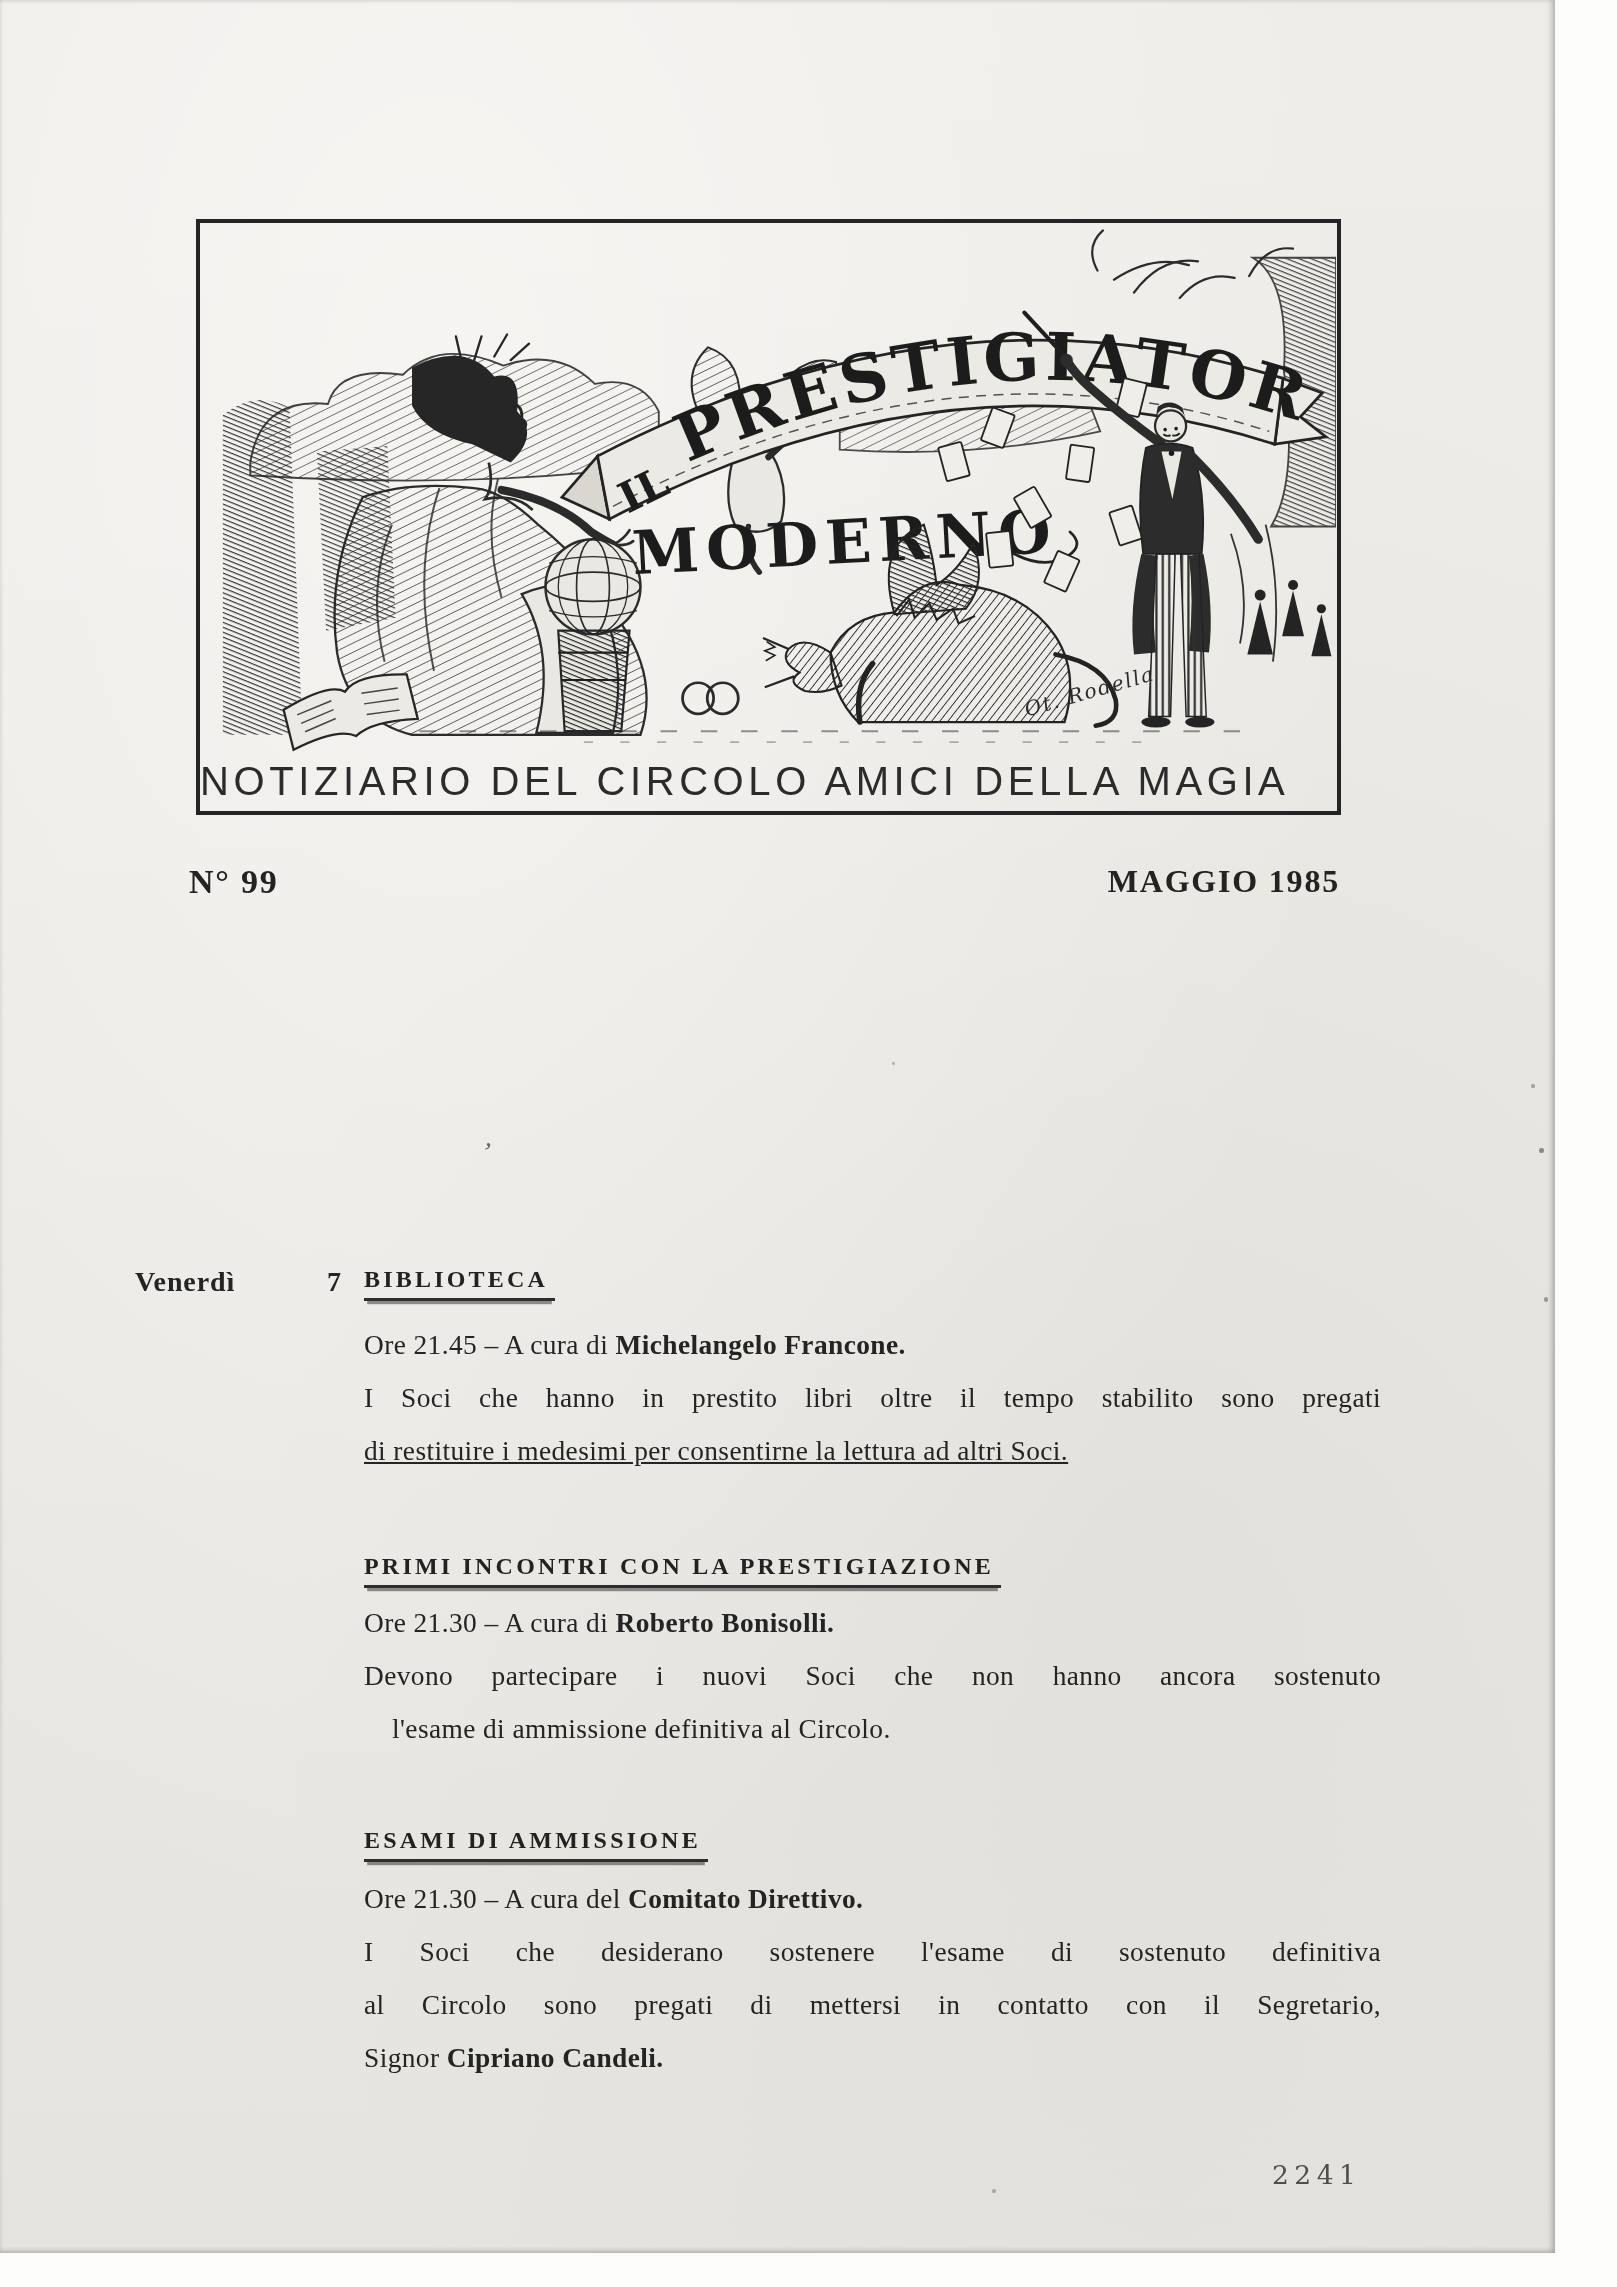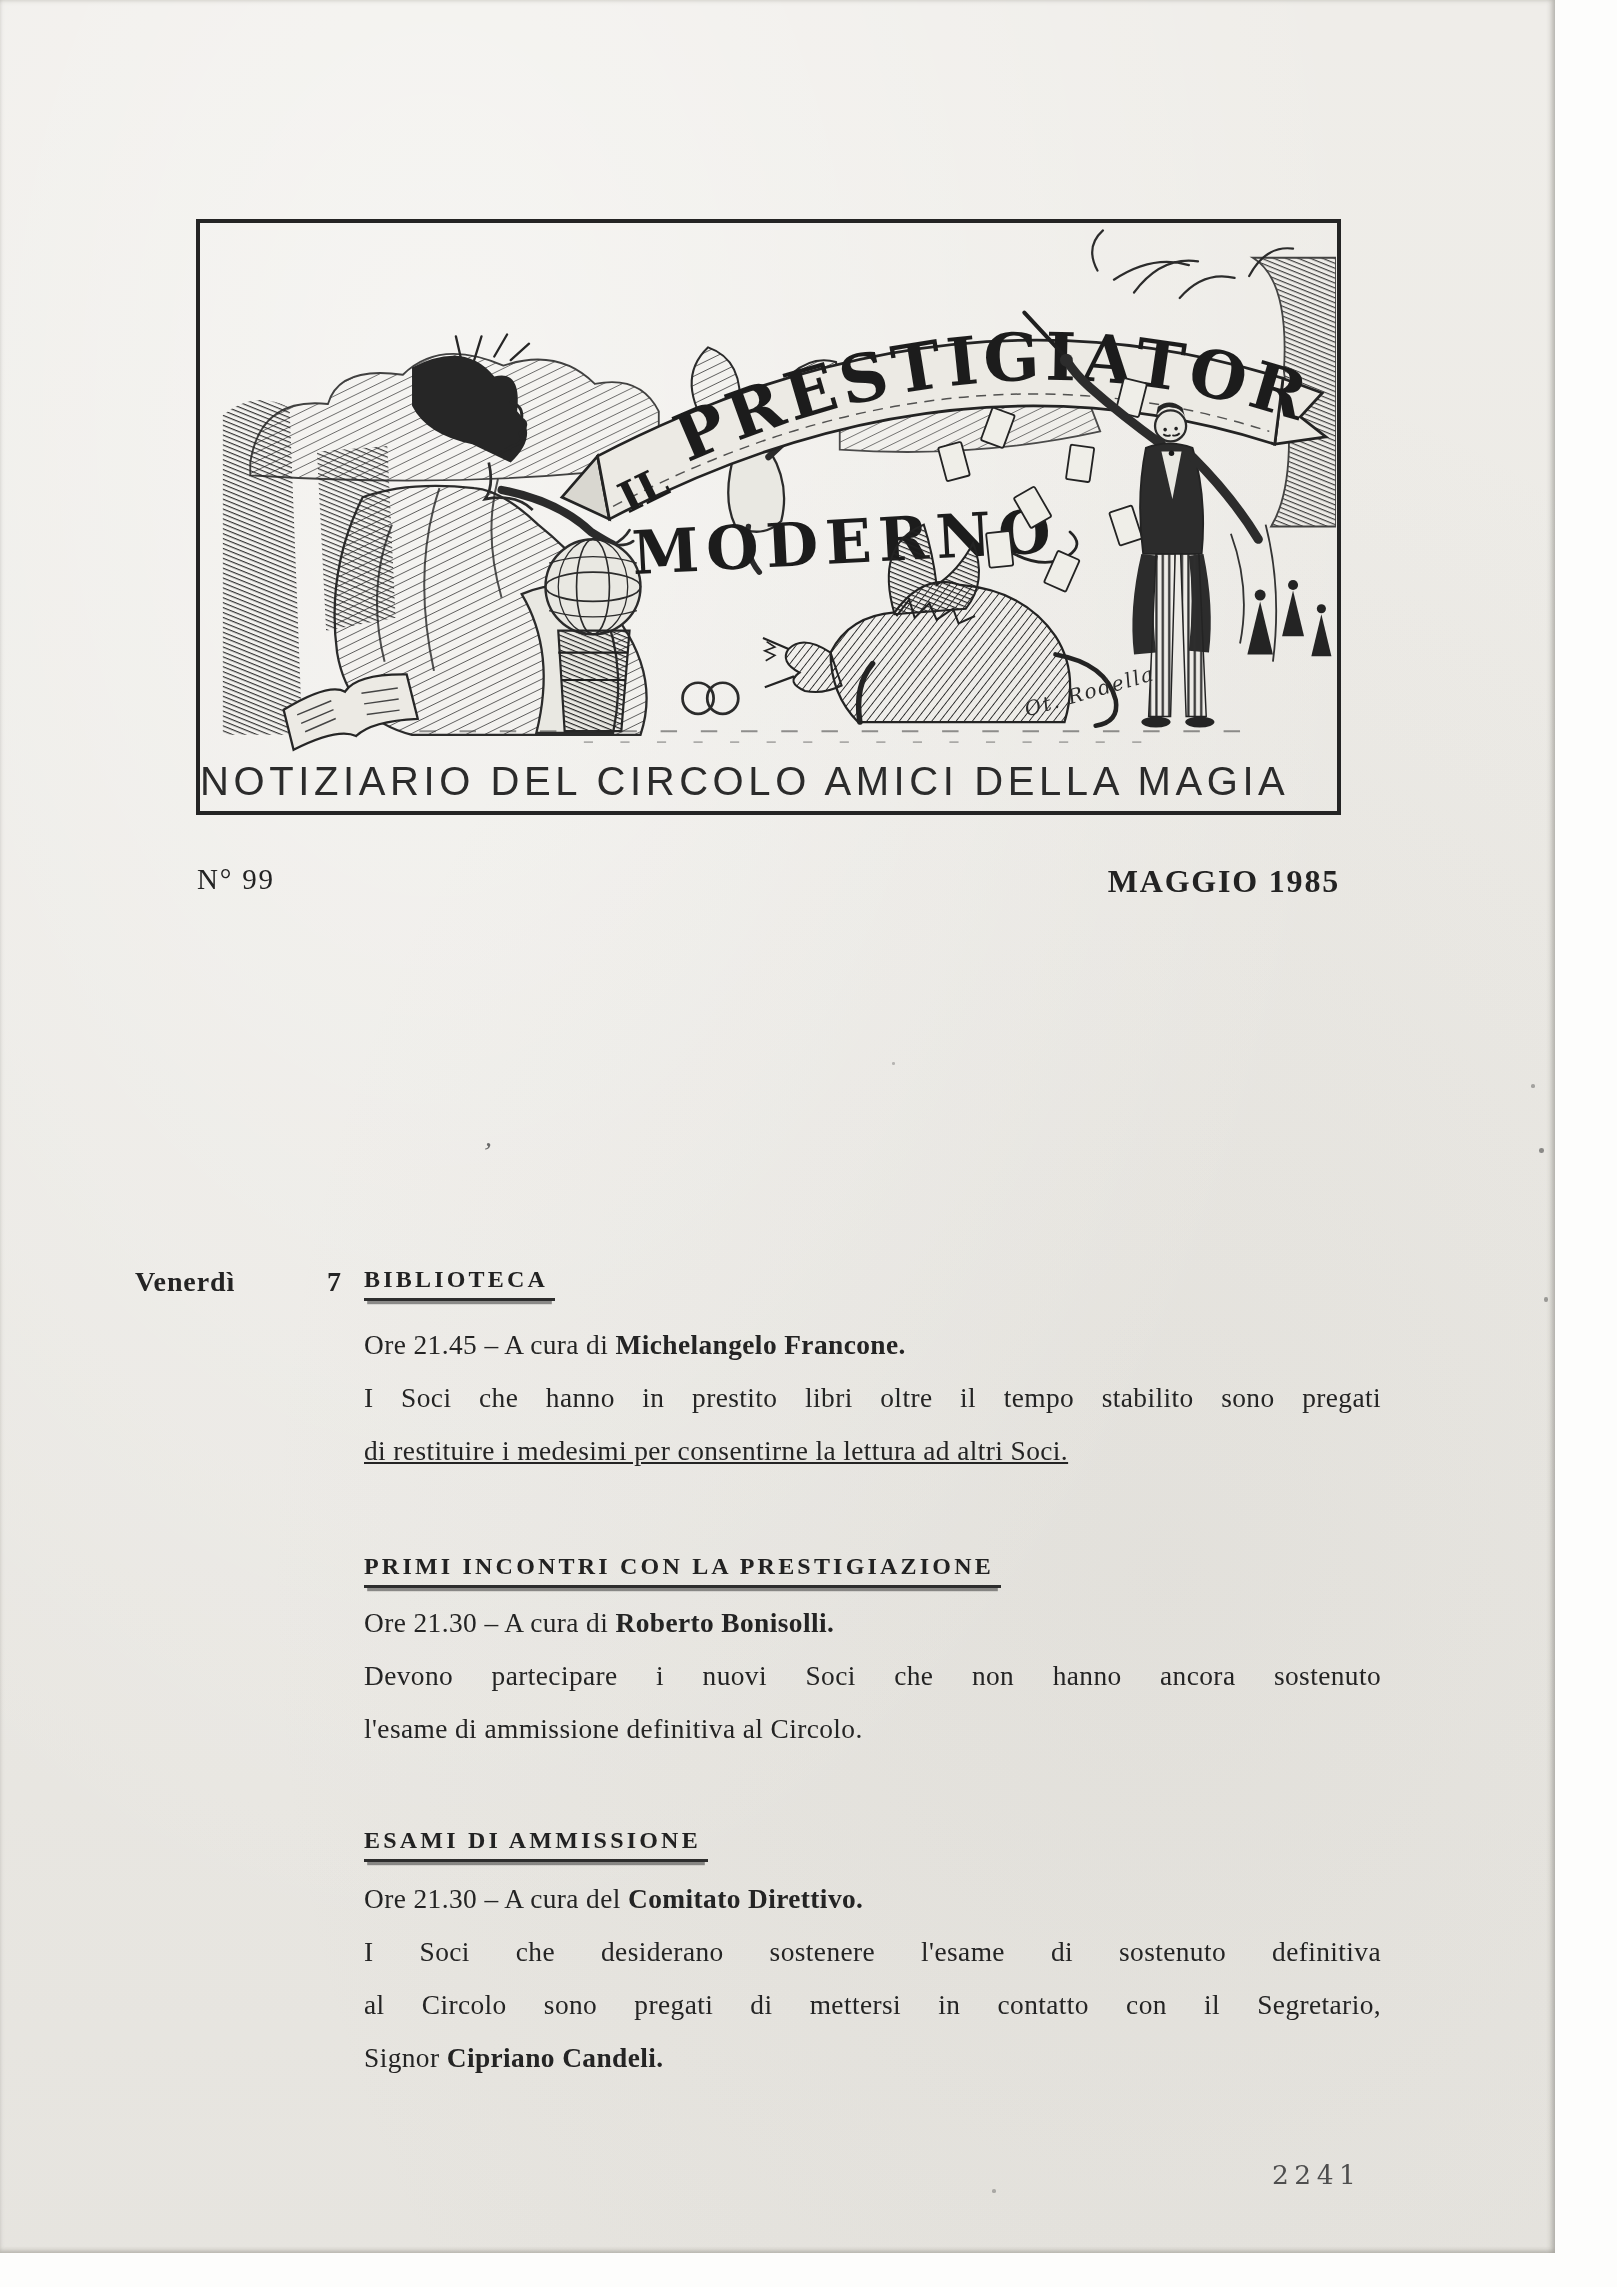--- a/index.html
+++ b/index.html
@@ -26,21 +26,21 @@
   }
   .masthead-art { position:absolute; left:0; top:0; width:1136px; height:532px; display:block; }
   .tagline {
     position:absolute; left:0; right:0; bottom:7.3px; text-align:left;
     font-family:"Liberation Sans", sans-serif; font-size:40px; font-weight:400;
     letter-spacing:4.6px; color:#2b2b2b; white-space:nowrap;
   }
 
   
   .issue-num {
-    position:absolute; left:197px; top:863px; font-size:29px; font-weight:normal;
+    position:absolute; left:189px; top:863px; font-size:34px; font-weight:bold;
     letter-spacing:1.8px; color:#232323;
   }
   .issue-date {
     position:absolute; right:215px; top:863px; font-size:32px; font-weight:bold;
     letter-spacing:1.8px; color:#232323;
   }
 
   
   .program-title {
     position:absolute; left:357px; top:1056px; width:878px; margin:0;
@@ -64,21 +64,21 @@
     box-shadow:0 6.4px 0 -3.2px rgba(40,40,40,0.5);
   }
   .line {
     position:absolute; left:364px; width:1017px; font-size:27.4px;
     letter-spacing:0.4px; color:#242424; white-space:nowrap;
   }
   .line b { font-weight:700; }
   .just { white-space:normal; text-align:justify; text-align-last:justify; }
 
   .h1pos { top:1266px; }  .o1pos { top:1330px; }  .b11pos { top:1383px; }  .b12pos { top:1436px;text-decoration:underline; }
-  .h2pos { top:1553px; }  .o2pos { top:1608px; }  .b21pos { top:1661px; }  .b22pos { top:1714px; }
+  .h2pos { top:1553px; }  .o2pos { top:1608px; }  .b21pos { top:1661px; }  .b22pos { top:1714px;margin-left:28px; }
   .h3pos { top:1827px; }  .o3pos { top:1884px; }  .b31pos { top:1937px; }  .b32pos { top:1990px; }
   .b33pos { top:2043px; }
 
   .page-number {
     position:absolute; left:1272px; top:2159px; font-family:"DejaVu Serif", serif;
     font-size:26.5px; letter-spacing:5.5px; color:#4e4e4e;
   }
 </style>
 </head>
 <body>

